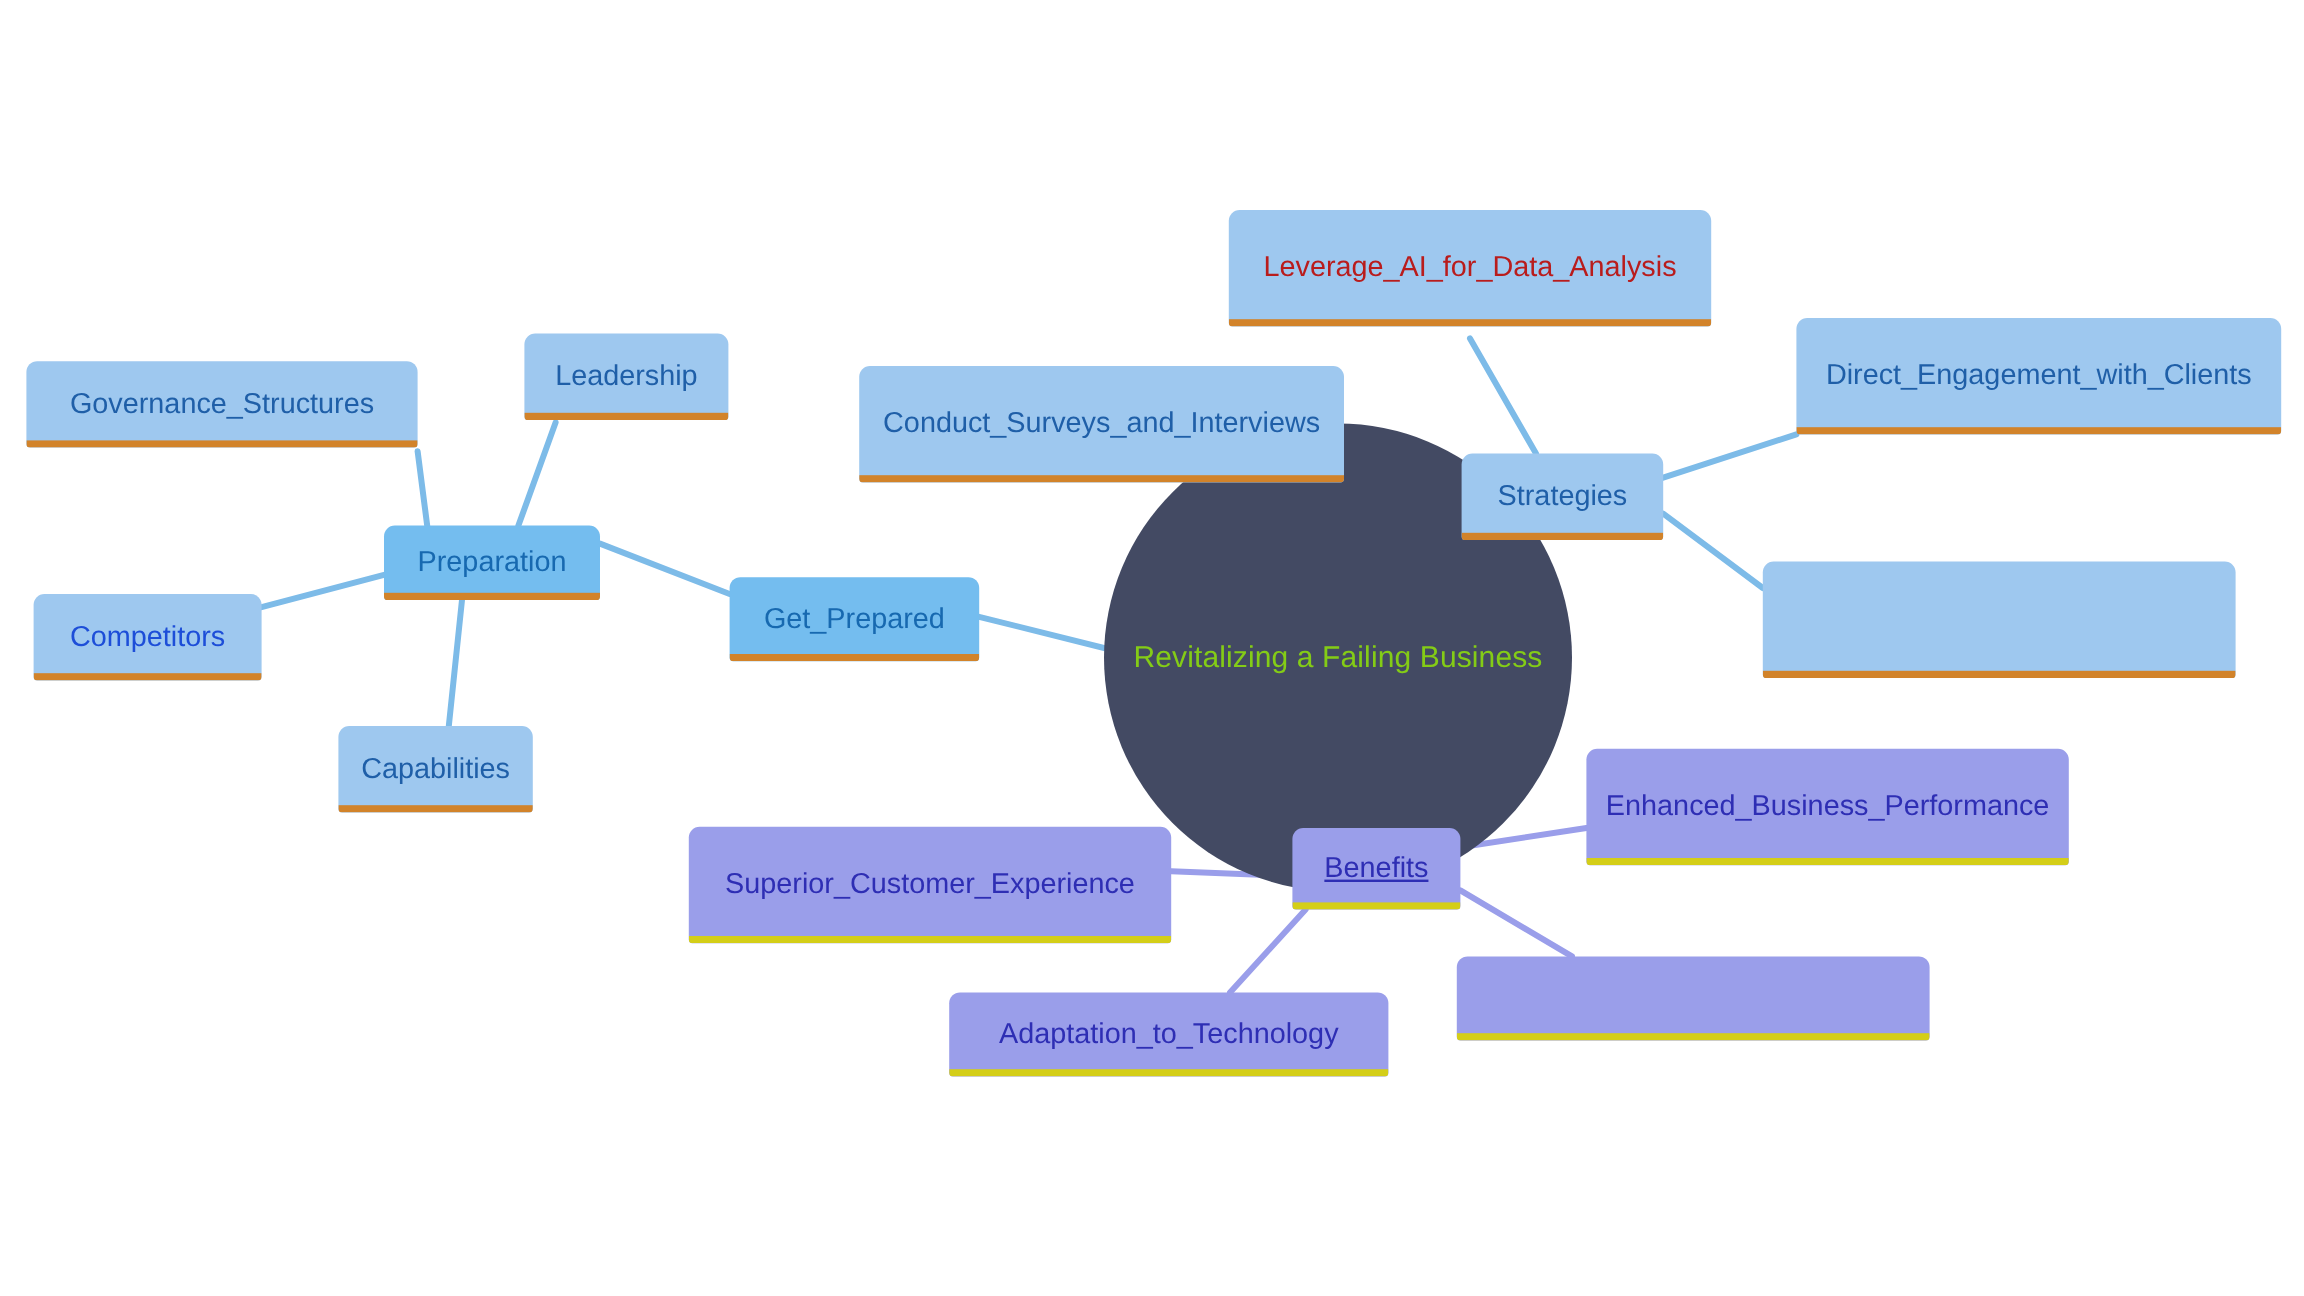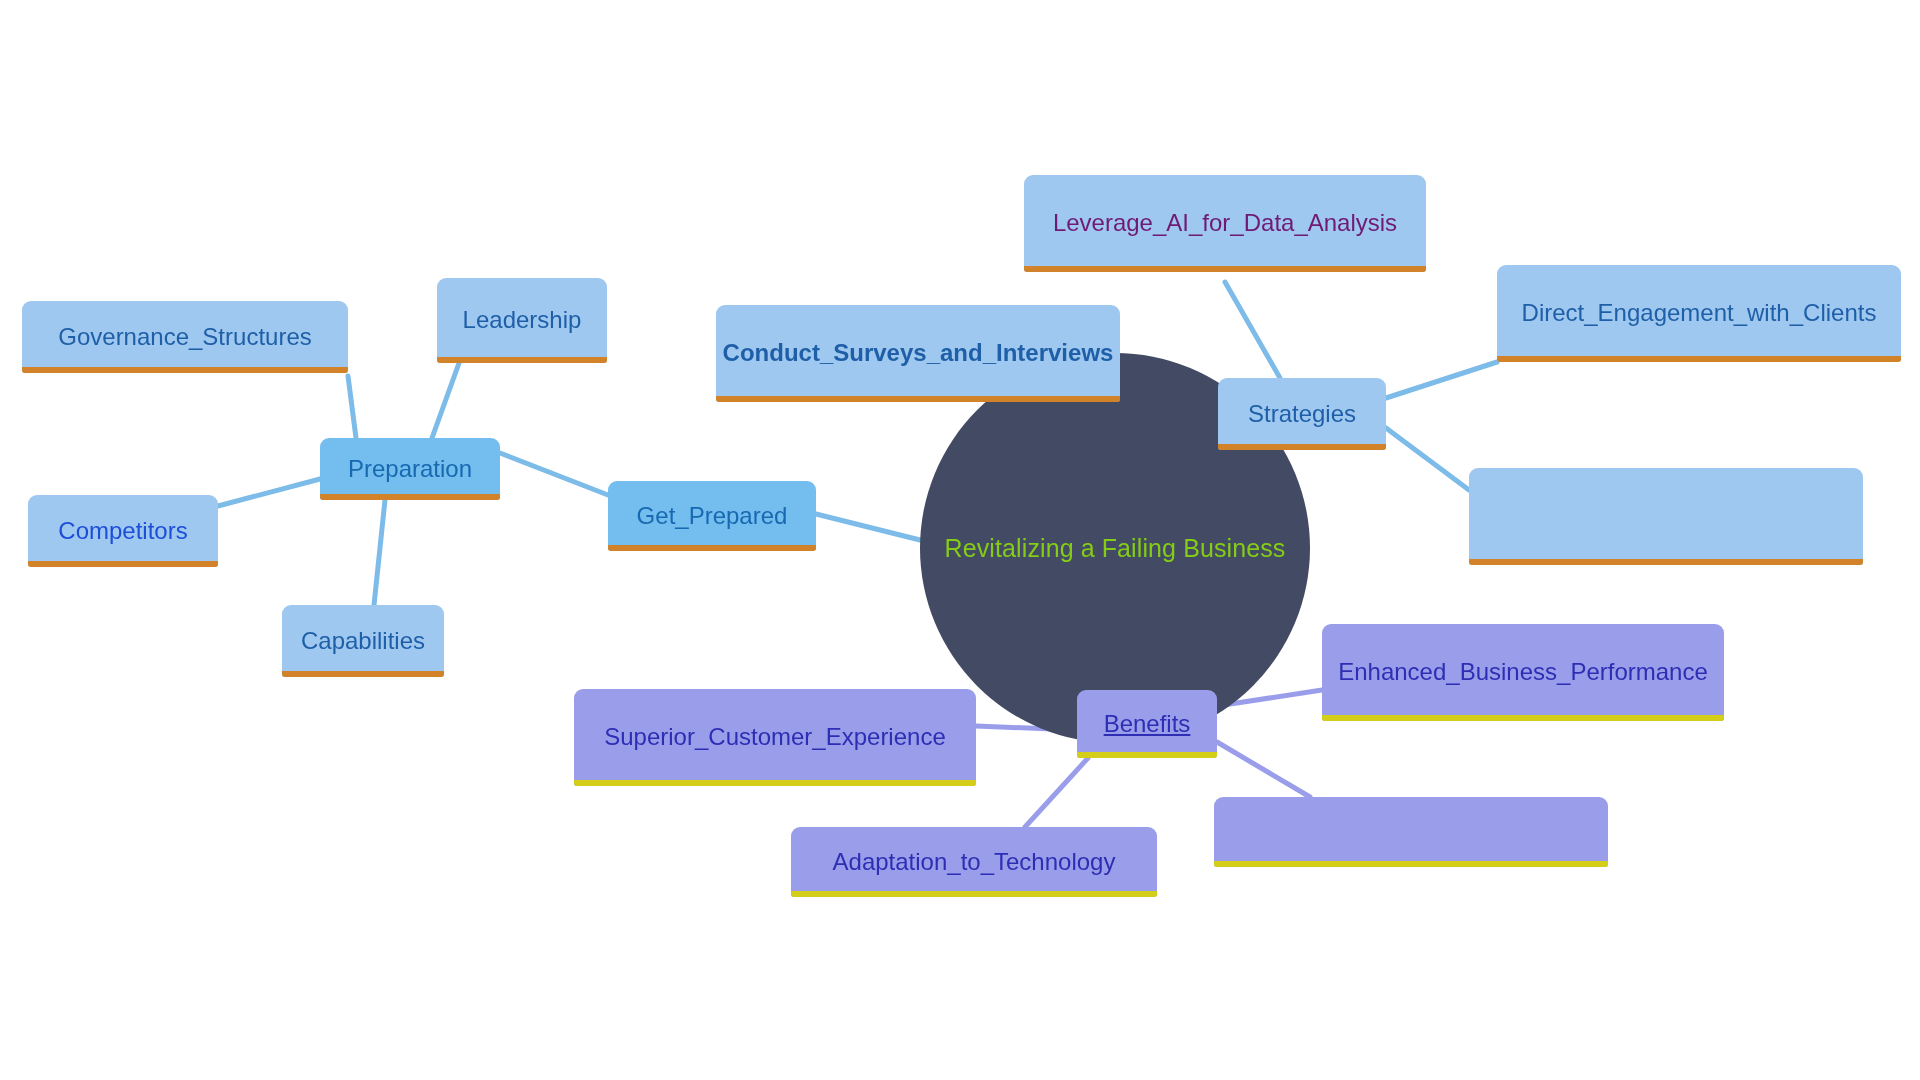--- a/index.html
+++ b/index.html
@@ -108,45 +108,45 @@
   </div>
 
 <div class="node" style="left: 320px; top: 438px; width: 180px; height: 62px; background: rgb(116, 189, 239); color: rgb(23, 105, 176);">
       <span class="node-label">Preparation</span>
       <span class="underline" style="background: rgb(210, 131, 42);"></span>
     </div>
     <div class="node" style="left: 22px; top: 301px; width: 326px; height: 72px; background: rgb(158, 200, 239); color: rgb(31, 95, 168);">
       <span class="node-label">Governance_Structures</span>
       <span class="underline" style="background: rgb(210, 131, 42);"></span>
     </div>
-    <div class="node" style="left: 437px; top: 278px; width: 170px; height: 85px; background: rgb(158, 200, 239); color: rgb(31, 95, 168);">
+    <div class="node" style="left: 437px; top: 278px; width: 170px; height: 72px; background: rgb(158, 200, 239); color: rgb(31, 95, 168);">
       <span class="node-label">Leadership</span>
       <span class="underline" style="background: rgb(210, 131, 42);"></span>
     </div>
     <div class="node" style="left: 28px; top: 495px; width: 190px; height: 72px; background: rgb(158, 200, 239); color: #1d4ed8;">
       <span class="node-label">Competitors</span>
       <span class="underline" style="background: rgb(210, 131, 42);"></span>
     </div>
     <div class="node" style="left: 282px; top: 605px; width: 162px; height: 72px; background: rgb(158, 200, 239); color: rgb(31, 95, 168);">
       <span class="node-label">Capabilities</span>
       <span class="underline" style="background: rgb(210, 131, 42);"></span>
     </div>
     <div class="node" style="left: 608px; top: 481px; width: 208px; height: 70px; background: rgb(116, 189, 239); color: rgb(23, 105, 176);">
       <span class="node-label">Get_Prepared</span>
       <span class="underline" style="background: rgb(210, 131, 42);"></span>
     </div>
-    <div class="node" style="left: 716px; top: 305px; width: 404px; height: 97px; background: rgb(158, 200, 239); color: rgb(31, 95, 168); font-weight: bold;">
+    <div class="node" style="left: 716px; top: 305px; width: 404px; height: 97px; background: rgb(158, 200, 239); color: rgb(31, 95, 168);">
       <span class="node-label">Conduct_Surveys_and_Interviews</span>
       <span class="underline" style="background: rgb(210, 131, 42);"></span>
     </div>
     <div class="node" style="left: 1218px; top: 378px; width: 168px; height: 72px; background: rgb(158, 200, 239); color: rgb(31, 95, 168);">
       <span class="node-label">Strategies</span>
       <span class="underline" style="background: rgb(210, 131, 42);"></span>
     </div>
-    <div class="node" style="left: 1024px; top: 175px; width: 402px; height: 97px; background: rgb(158, 200, 239); color: #701a75;">
+    <div class="node" style="left: 1024px; top: 175px; width: 402px; height: 97px; background: rgb(158, 200, 239); color: #b91c1c;">
       <span class="node-label">Leverage_AI_for_Data_Analysis</span>
       <span class="underline" style="background: rgb(210, 131, 42);"></span>
     </div>
     <div class="node" style="left: 1497px; top: 265px; width: 404px; height: 97px; background: rgb(158, 200, 239); color: rgb(31, 95, 168);">
       <span class="node-label">Direct_Engagement_with_Clients</span>
       <span class="underline" style="background: rgb(210, 131, 42);"></span>
     </div>
     <div class="node" style="left: 1469px; top: 468px; width: 394px; height: 97px; background: rgb(158, 200, 239); color: rgb(31, 95, 168);">
       <span class="underline" style="background: rgb(210, 131, 42);"></span>
     </div>

